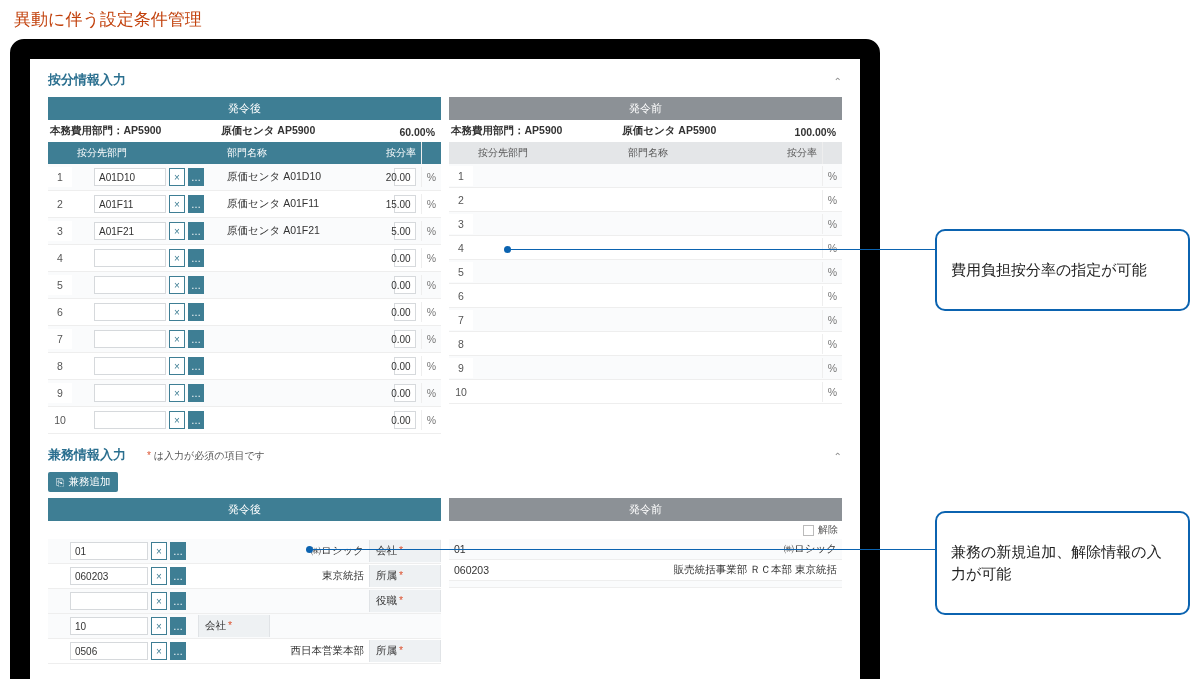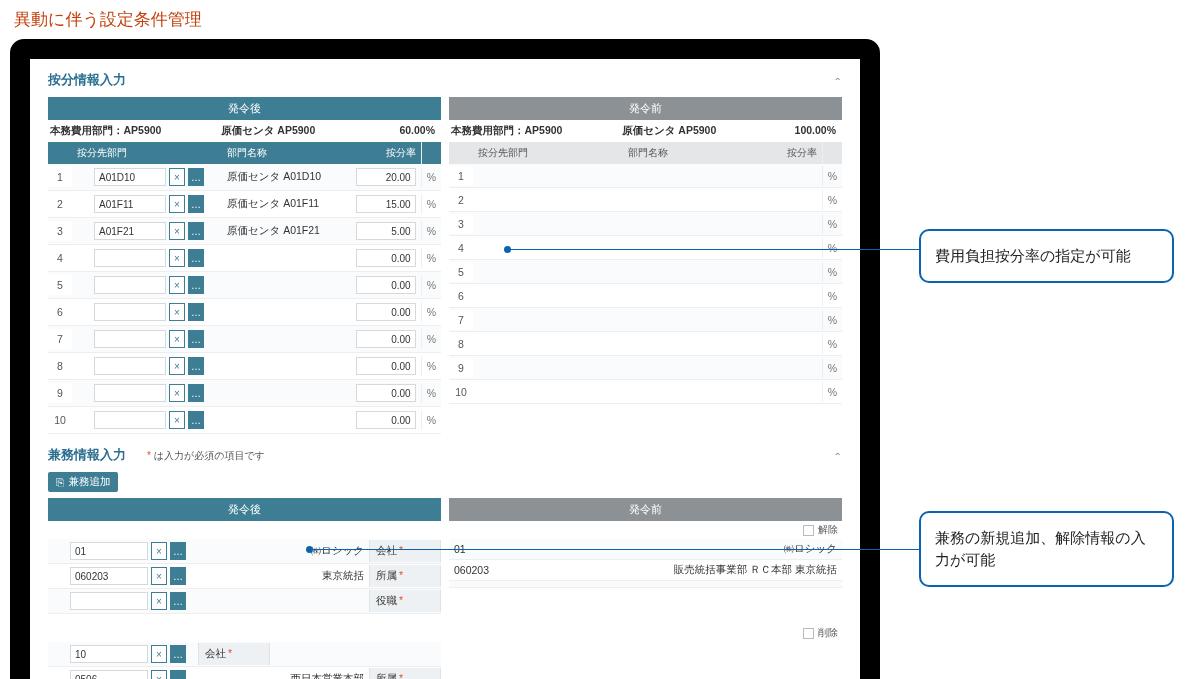--- a/index.html
+++ b/index.html
@@ -13,58 +13,58 @@
   .section-title { color: #2a6f8f; font-size: 13px; font-weight: 600; margin: 2px 0 4px; }
   .section-row { display:flex; align-items:center; gap:21px; margin-bottom:4px;}
   .req-note { font-size:10px; color:#555;}
   .req-star { color:#d53; }
   .collapse-caret { margin-left:auto; color:#888; font-size:10px;}
   .two-col { display:flex; gap:8px; }
   .pane { flex:1; min-width:0; }
   .pane-head { color:#fff; text-align:center; font-size:11px; padding:4px 0; }
   .teal { background:#3e7e94; }
   .grey { background:#8c9196; }
-  .summary-row { display:flex; font-size:10.5px; font-weight:600; color:#333; padding:4px 2px; }
+  .summary-row { display:flex; font-size:10.5px; font-weight:600; color:#333; padding:4px 2px;align-items:flex-end; }
   .summary-row .s1 { flex: 0 0 44%; }
   .summary-row .s2 { flex: 1; }
   .summary-row .s3 { flex: 0 0 60px; text-align:right; padding-right:4px;}
   .thead { display:flex; background:#3e7e94; color:#fff; font-size:10px; }
   .thead-grey { background:#e4e6e8; color:#555; }
   .thead > div, .trow > div { padding:4px 5px; }
   .c-idx { flex:0 0 24px; text-align:center; background:#fff; color:#555;}
   .thead .c-idx { background:transparent; color:#fff;}
   .thead-grey .c-idx { background:transparent; }
   .c-dept { flex:0 0 150px; }
   .c-name { flex:1; }
   .c-rate { flex:0 0 54px; text-align:right;}
   .c-unit { flex:0 0 20px; text-align:center; color:#777; border-left:1px solid #eee;}
   .trow { display:flex; align-items:center; border-bottom:1px solid #eee; font-size:10.5px; min-height:24px;}
   .trow:nth-child(odd){ background:#fafbfc;}
   .inp { background:#fff; border:1px solid #d6d9dc; height:18px; padding:0 4px; font-size:10px; display:inline-flex; align-items:center; flex:1;}
-  .inp-rate { width:60px; text-align:right; justify-content:flex-end;}
+  .inp-rate { width:22px; text-align:right; justify-content:flex-end;}
   .dept-cell { display:flex; align-items:center; gap:3px;padding-left:17px;}
   .dept-cell .inp { width:72px; flex:0 0 72px;}
   .clr-btn, .lookup-btn { width:16px; height:18px; display:inline-flex; align-items:center; justify-content:center; border:1px solid #3e7e94; background:#3e7e94; color:#fff; font-size:10px; cursor:pointer;}
   .clr-btn { background:#fff; color:#3e7e94; }
   .add-btn { display:inline-flex; align-items:center; gap:4px; background:#3e7e94; color:#fff; padding:3px 8px; font-size:10.5px; border-radius:2px; cursor:pointer;}
   .sub-block { margin-top:6px;}
   .kb-row { display:flex; align-items:center; gap:0; border-bottom:1px solid #eee; font-size:10.5px;}
   .kb-row:nth-child(odd){ background:#fafbfc;}
   .kb-code { flex:0 0 150px; padding:3px 5px;}
   .kb-name { flex:1; padding:3px 5px;text-align:right;}
   .kb-label { flex:0 0 72px; background:#eef1f3; padding:4px 6px; border-left:1px solid #e0e3e6; border-right:1px solid #e0e3e6;}
   .kb-label .req-star { margin-left:2px;}
   .kb-code .dept-cell .inp { width:78px; flex:0 0 78px;}
   .chk-line { display:flex; justify-content:flex-end; align-items:center; gap:4px; padding:2px 4px; font-size:10px; color:#555;}
   .chk { width:11px; height:11px; border:1px solid #bbb; background:#fff; display:inline-block;}
   .right-block .kb-code { flex:0 0 110px; }
   
   .callout {
-    position:absolute; right:16px; width:255px; border:2px solid #0b63b0; border-radius:10px;
-    background:#fff; padding:14px 14px; font-size:15px; color:#222; line-height:1.45;
+    position:absolute; right:0; width:255px; border:2px solid #0b63b0; border-radius:10px;
+    background:#fff; padding:28px 14px; font-size:15px; color:#222; line-height:1.45;
   }
   .callout.c1 { top: 190px; }
   .callout.c2 { top: 472px; }
   .lead-line { position:absolute; background:#0b63b0; height:1.2px;}
   .lead-line.l1 { top: 210px; left: 497px; width: 432px;}
   .lead-line.l2 { top: 510px; left: 299px; width: 630px;}
   .lead-dot { position:absolute; width:7px; height:7px; border-radius:50%; background:#0b63b0;}
   .lead-dot.d1 { top:207px; left:494px;}
   .lead-dot.d2 { top:507px; left:296px;}
 </style>
@@ -394,24 +394,20 @@
             <div class="kb-code">060203</div>
             <div class="kb-name">販売統括事業部 ＲＣ本部 東京統括</div>
           </div>
           <div class="kb-row">
             <div class="kb-code"></div>
             <div class="kb-name"></div>
           </div>
         </div>
     </div>
 
-    <div class="chk-line" style="margin-top:10px;">
-      <span class="chk"></span>
-      <span>削除</span>
-    </div>
 
     
     <div class="two-col">
       <div class="pane" id="kb-after-2">
           <div class="kb-row">
             <div class="kb-code">
               <div class="dept-cell">
                 <span class="inp">10</span>
                 <span class="clr-btn">×</span>
                 <span class="lookup-btn">…</span>

